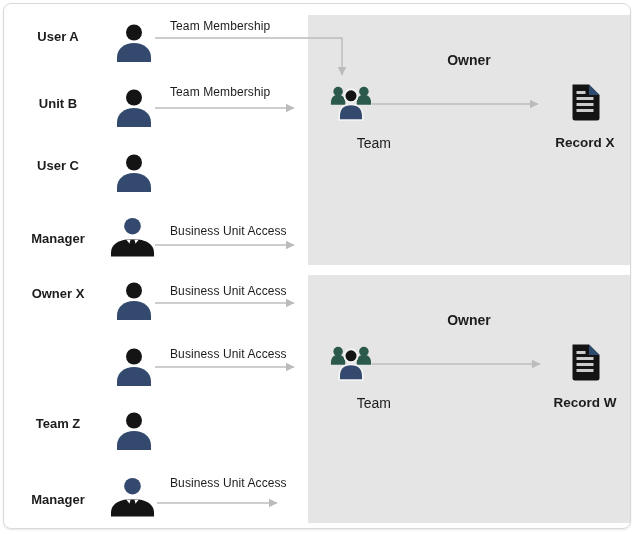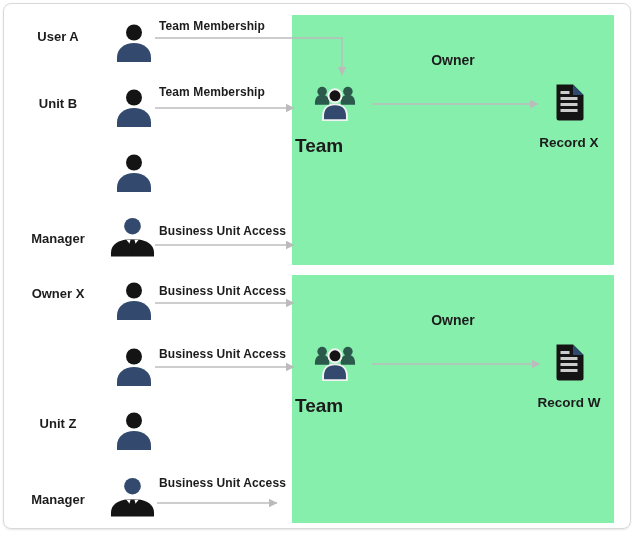--- a/index.html
+++ b/index.html
@@ -9,46 +9,46 @@
     font-family:"Liberation Sans", sans-serif;
     color:#202020;
   }
   .frame{
     position:absolute;left:3px;top:3px;right:4px;bottom:5px;
     border:1px solid #d9d9d9;border-radius:8px;
     box-shadow:0 1px 2px rgba(0,0,0,0.10);
     pointer-events:none;
   }
   .group-box{
-    position:absolute;left:292px;width:322px;background:#86efac;
+    position:absolute;left:308px;width:322px;background:#e5e5e5;
   }
   #box1{top:15px;height:250px;}
   #box2{top:275px;height:248px;}
   .owner-label{
     position:absolute;left:0;top:37px;width:100%;text-align:center;
     font-size:14px;font-weight:700;color:#1c1c1c;
   }
   .team-icon{position:absolute;left:22px;top:68px;width:42px;height:38px;}
   .record-icon{position:absolute;left:262px;top:69px;width:30px;height:37px;}
   .team-label{
-    position:absolute;left:3px;top:120px;width:80px;text-align:left;
-    font-size:19px;font-weight:700;color:#1c1c1c;
+    position:absolute;left:3px;top:120px;width:80px;text-align:right;
+    font-size:14px;font-weight:400;color:#1c1c1c;
   }
   .record-label{
     position:absolute;left:217px;top:120px;width:120px;text-align:center;
     font-size:13.5px;font-weight:700;color:#1c1c1c;
   }
   .name-label{
     position:absolute;left:8px;width:100px;text-align:center;
     font-size:13px;font-weight:700;line-height:14px;color:#1c1c1c;
     white-space:nowrap;
   }
   .rel-label{
-    position:absolute;left:159px;
-    font-size:12px;font-weight:700;line-height:13px;color:#1c1c1c;
+    position:absolute;left:170px;
+    font-size:12px;font-weight:400;line-height:13px;color:#1c1c1c;
     white-space:nowrap;letter-spacing:0.1px;
   }
   .person-icon{position:absolute;left:114px;width:40px;height:38px;}
   .manager-icon{position:absolute;left:110px;width:45px;height:40px;}
   .arrows{position:absolute;left:0;top:0;pointer-events:none;}
 </style>
 </head>
 <body>
 
 <div id="canvas">
@@ -106,20 +106,21 @@
   </svg>
   <div class="rel-label" style="top:20px">Team Membership</div>
 
   <div class="name-label" style="top:97px">Unit B</div>
   <svg class="person-icon" style="top:89px" viewBox="0 0 40 38">
     <circle cx="20" cy="8.5" r="8" fill="#141414"></circle>
     <path d="M3,38 L3,33.5 C3,24.5 10.5,19 20,19 C29.5,19 37,24.5 37,33.5 L37,38 Z" fill="#334A6E"></path>
   </svg>
   <div class="rel-label" style="top:86px">Team Membership</div>
 
+  <div class="name-label" style="top:159px">User C</div>
   <svg class="person-icon" style="top:154px" viewBox="0 0 40 38">
     <circle cx="20" cy="8.5" r="8" fill="#141414"></circle>
     <path d="M3,38 L3,33.5 C3,24.5 10.5,19 20,19 C29.5,19 37,24.5 37,33.5 L37,38 Z" fill="#334A6E"></path>
   </svg>
 
   <div class="name-label" style="top:232px">Manager</div>
   <svg class="manager-icon" style="top:217px" viewBox="0 0 46 40">
     <circle cx="23" cy="9" r="8.5" fill="#334A6E"></circle>
     <path d="M1,40 L1,36 C1,27.5 9,22 23,22 C37,22 45,27.5 45,36 L45,40 Z" fill="#141414"></path>
     <path d="M16.5,22.5 L23,30.5 L29.5,22.5 Z" fill="#ffffff"></path>
@@ -133,21 +134,21 @@
     <path d="M3,38 L3,33.5 C3,24.5 10.5,19 20,19 C29.5,19 37,24.5 37,33.5 L37,38 Z" fill="#334A6E"></path>
   </svg>
   <div class="rel-label" style="top:285px">Business Unit Access</div>
 
   <svg class="person-icon" style="top:348px" viewBox="0 0 40 38">
     <circle cx="20" cy="8.5" r="8" fill="#141414"></circle>
     <path d="M3,38 L3,33.5 C3,24.5 10.5,19 20,19 C29.5,19 37,24.5 37,33.5 L37,38 Z" fill="#334A6E"></path>
   </svg>
   <div class="rel-label" style="top:348px">Business Unit Access</div>
 
-  <div class="name-label" style="top:417px">Unit Z</div>
+  <div class="name-label" style="top:417px">Team Z</div>
   <svg class="person-icon" style="top:412px" viewBox="0 0 40 38">
     <circle cx="20" cy="8.5" r="8" fill="#141414"></circle>
     <path d="M3,38 L3,33.5 C3,24.5 10.5,19 20,19 C29.5,19 37,24.5 37,33.5 L37,38 Z" fill="#334A6E"></path>
   </svg>
 
   <div class="name-label" style="top:493px">Manager</div>
   <svg class="manager-icon" style="top:477px" viewBox="0 0 46 40">
     <circle cx="23" cy="9" r="8.5" fill="#334A6E"></circle>
     <path d="M1,40 L1,36 C1,27.5 9,22 23,22 C37,22 45,27.5 45,36 L45,40 Z" fill="#141414"></path>
     <path d="M16.5,22.5 L23,30.5 L29.5,22.5 Z" fill="#ffffff"></path>

